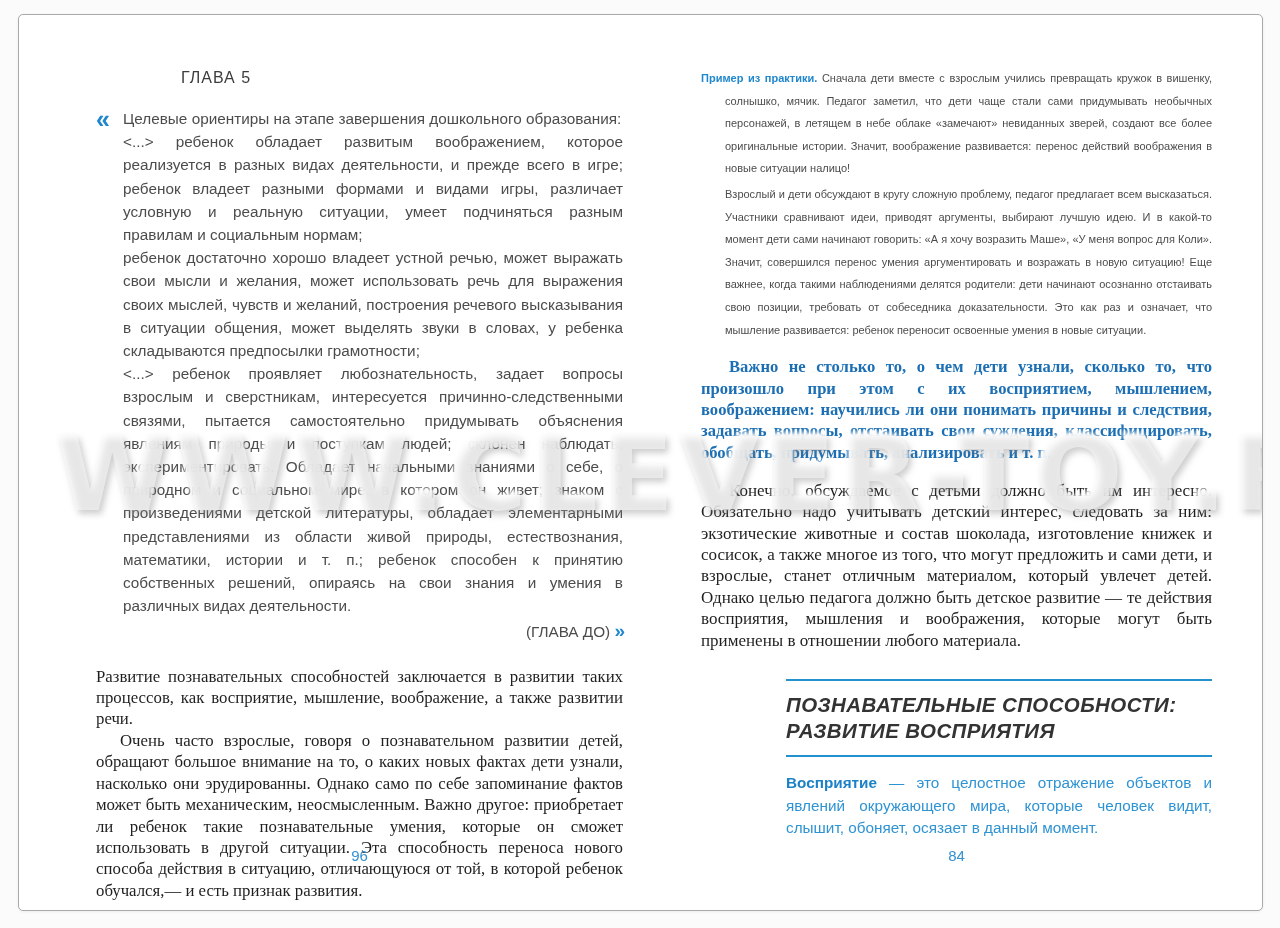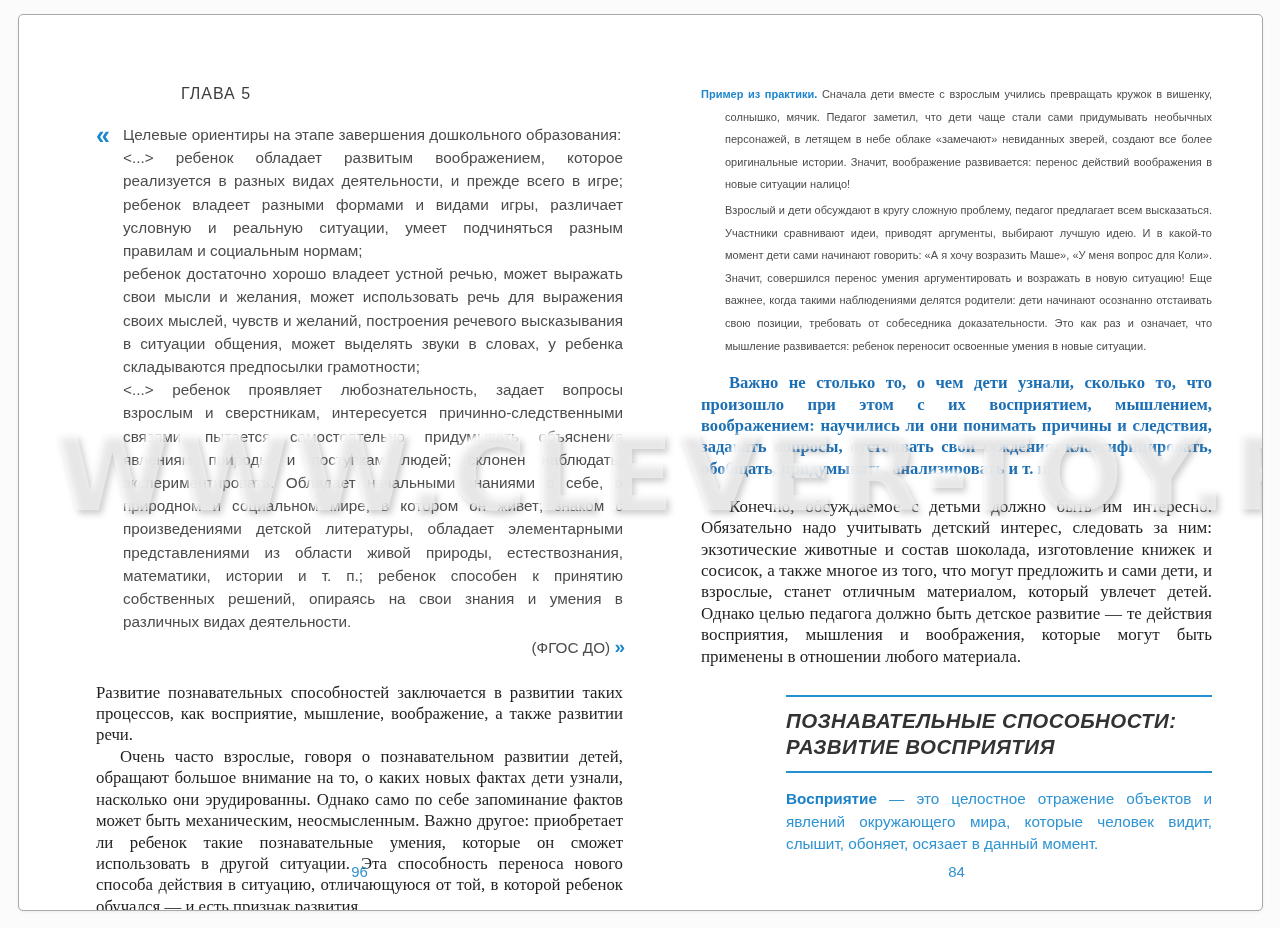--- a/index.html
+++ b/index.html
@@ -11,21 +11,21 @@
   }
   .spread {
     position:absolute; left:18px; top:14px;
     width:1243px; height:895px;
     background:#ffffff;
     border:1px solid #a9a9a9;
     border-radius:5px;
     overflow:hidden;
     box-shadow:0 1px 3px rgba(0,0,0,0.06);
   }
-  .page { position:absolute; top:16px; height:100%; }
+  .page { position:absolute; top:0; height:100%; }
   .page-left  { left:77px;  width:527px; }
   .page-right { left:682px; width:511px; }
 
   
   .chapter-label {
     margin:54px 0 0 85px;
     font-size:16px; letter-spacing:1px; color:#3d3d3d;
   }
   .title {
     margin:12px 0 0 85px;
@@ -124,21 +124,21 @@
 
 
     <div class="quote">
       <div class="quote-mark">«</div>
       <div class="quote-body">
         <p>Целевые ориентиры на этапе завершения дошкольного образования:</p>
         <p>&lt;...&gt; ребенок обладает развитым воображением, которое реализуется в разных видах деятельности, и прежде всего в игре; ребенок владеет разными формами и видами игры, различает условную и реальную ситуации, умеет подчиняться разным правилам и социальным нормам;</p>
         <p>ребенок достаточно хорошо владеет устной речью, может выражать свои мысли и желания, может использовать речь для выражения своих мыслей, чувств и желаний, построения речевого высказывания в ситуации общения, может выделять звуки в словах, у ребенка складываются предпосылки грамотности;</p>
         <p>&lt;...&gt; ребенок проявляет любознательность, задает вопросы взрослым и сверстникам, интересуется причинно-следственными связями, пытается самостоятельно придумывать объяснения явлениям природы и поступкам людей; склонен наблюдать, экспериментировать. Обладает начальными знаниями о себе, о природном и социальном мире, в котором он живет; знаком с произведениями детской литературы, обладает элементарными представлениями из области живой природы, естествознания, математики, истории и т. п.; ребенок способен к принятию собственных решений, опираясь на свои знания и умения в различных видах деятельности.</p>
         <div class="quote-source">
-          <span>(ФГОС ДО)</span>
+          <span>(ГЛАВА ДО)</span>
           <span class="quote-close">»</span>
         </div>
       </div>
     </div>
 
     <div class="body-text">
       <p>Развитие познавательных способностей заключается в развитии таких процессов, как восприятие, мышление, воображение, а также развитии речи.</p>
       <p class="ti">Очень часто взрослые, говоря о познавательном развитии детей, обращают большое внимание на то, о каких новых фактах дети узнали, насколько они эрудированны. Однако само по себе запоминание фактов может быть механическим, неосмысленным. Важно другое: приобретает ли ребенок такие познавательные умения, которые он сможет использовать в другой ситуации. Эта способность переноса нового способа действия в ситуацию, отличающуюся от той, в которой ребенок обучался,— и есть признак развития.</p>
     </div>
 

